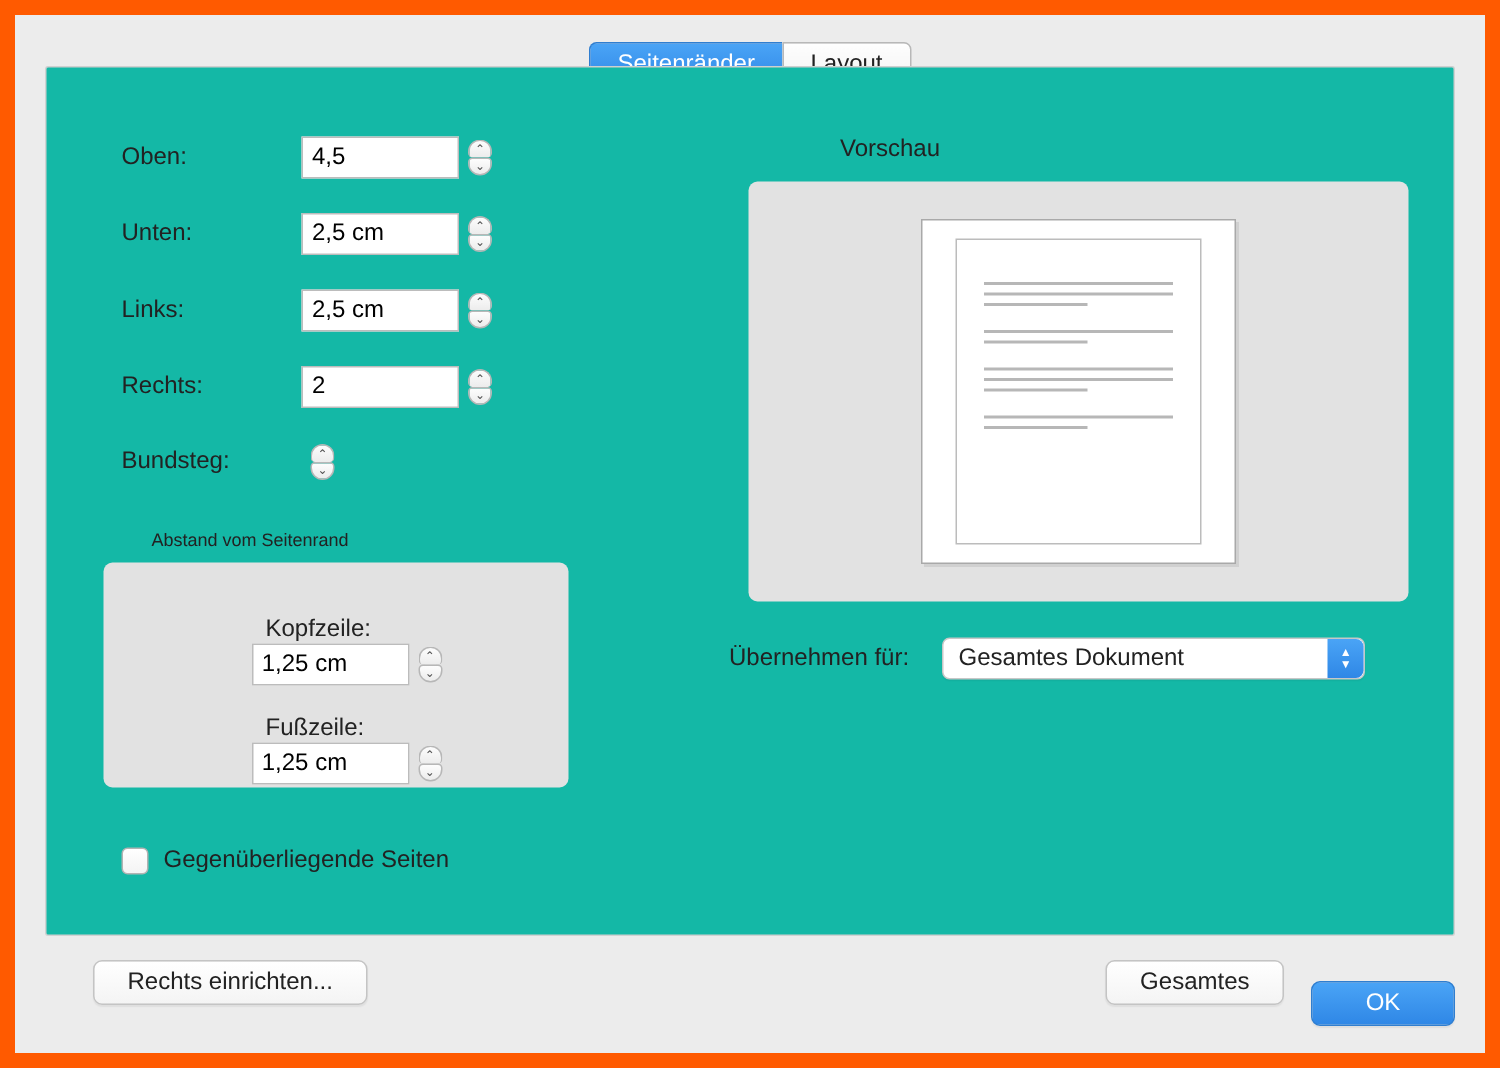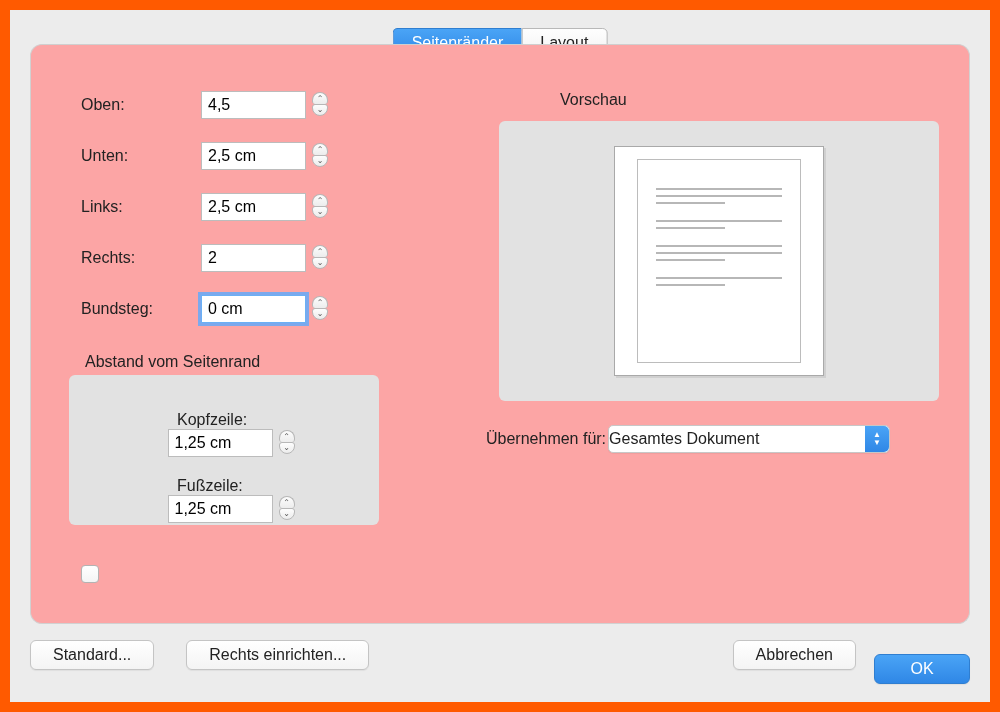--- a/index.html
+++ b/index.html
@@ -46,43 +46,43 @@
   }
 
   
   .panel {
     position: absolute;
     left: 20px; right: 20px;
     top: 34px;
     height: 580px;
     border: 1px solid #d1d1d1;
     border-top: 1px solid #cfcfcf;
-    border-radius: 12px;
-    background: #fca5a5;
+    border-radius: 2px;
+    background: #14b8a6;
   }
 
   
   .fields {
     position: absolute;
     left: 50px; top: 46px;
     width: 320px;
   }
   .row {
     display: flex;
     align-items: center;
     margin-bottom: 23px;
   }
   .row label {
     width: 120px;
     text-align: left;
   }
   .num {
     position: relative;
     display: flex;
-    align-items: flex-start;
+    align-items: center;
   }
   .num input {
     width: 105px;
     height: 28px;
     font-size: 16px;
     padding: 2px 6px;
     border: 1px solid #bcbcbc;
     background: #fff;
     border-radius: 0;
     outline: none;
@@ -117,22 +117,22 @@
     top: 330px;
     width: 310px;
     height: 150px;
     background: #e2e2e2;
     border-radius: 6px;
     padding-top: 36px;
   }
   .group-title {
     position: absolute;
     top: -22px;
-    left: 16px;
-    font-size: 16px;
+    left: 32px;
+    font-size: 12px;
   }
   .group .row { margin-left: 14px; margin-bottom: 20px; flex-direction: column; }
   .group .row label { width: 108px; }
 
   
   .checkrow {
     position: absolute;
     left: 50px; top: 520px;
     display: flex; align-items: center; gap: 10px;
   }
@@ -171,28 +171,29 @@
     padding: 28px 18px 18px 18px;
   }
   .tl { height: 2px; background: #b7b7b7; margin-bottom: 5px; }
   .tl.short { width: 55%; }
   .tl.gap { margin-bottom: 16px; }
 
   
   .applyrow {
     position: absolute;
     left: 455px; top: 380px;
-    display: flex; align-items: center; gap: 2px;
+    display: flex; align-items: center; gap: 22px;
   }
   .select {
     width: 282px; height: 28px;
     background: #fff;
     border: 1px solid #c7c7c7;
     border-radius: 5px;
     display: flex; align-items: center;
+    padding-left: 10px;
     position: relative;
     box-shadow: 0 1px 1px rgba(0,0,0,0.05);
   }
   .select .arrows {
     position: absolute; right: 0; top: 0; bottom: 0;
     width: 24px;
     background: linear-gradient(#4aa4f6,#2f87e6);
     border-radius: 0 5px 5px 0;
     display: flex; flex-direction: column; align-items: center; justify-content: center;
     color: #fff; font-size: 8px; line-height: 8px;
@@ -284,21 +285,20 @@
           <div class="stepper">
             <div class="step">⌃</div>
             <div class="step">⌄</div>
           </div>
         </div>
       </div>
 
       <div class="row">
         <label>Bundsteg:</label>
         <div class="num">
-          <input type="text" class="focused" value="0 cm" style="">
           <div class="stepper">
             <div class="step">⌃</div>
             <div class="step">⌄</div>
           </div>
         </div>
       </div>
 
     </div>
 
     <div class="group">
@@ -322,20 +322,21 @@
           <div class="stepper">
             <div class="step">⌃</div>
             <div class="step">⌄</div>
           </div>
         </div>
       </div>
     </div>
 
     <div class="checkrow">
       <div class="checkbox"></div>
+      <span>Gegenüberliegende Seiten</span>
     </div>
 
     <div class="preview-label">Vorschau</div>
     <div class="preview-box">
       <div class="page-outer">
         <div class="page-inner">
           <div class="tl"></div>
             <div class="tl"></div>
             <div class="tl short gap"></div>
           <div class="tl"></div>
@@ -356,30 +357,27 @@
         <div class="arrows">
           <span>▲</span>
             <span>▼</span>
         </div>
       </div>
     </div>
 
   </div>
 
   <div class="btnrow">
-    <div class="btn">
-      <span>Standard...</span>
-    </div>
     <div style="width:32px"></div>
     <div class="btn">
       <span>Rechts einrichten...</span>
     </div>
     <div class="spacer"></div>
     <div class="btn">
-      <span>Abbrechen</span>
+      <span>Gesamtes</span>
     </div>
     <div style="width:18px"></div>
     <div class="btn primary">
       <span>OK</span>
     </div>
   </div>
 
 </div>
 
 </body></html>

